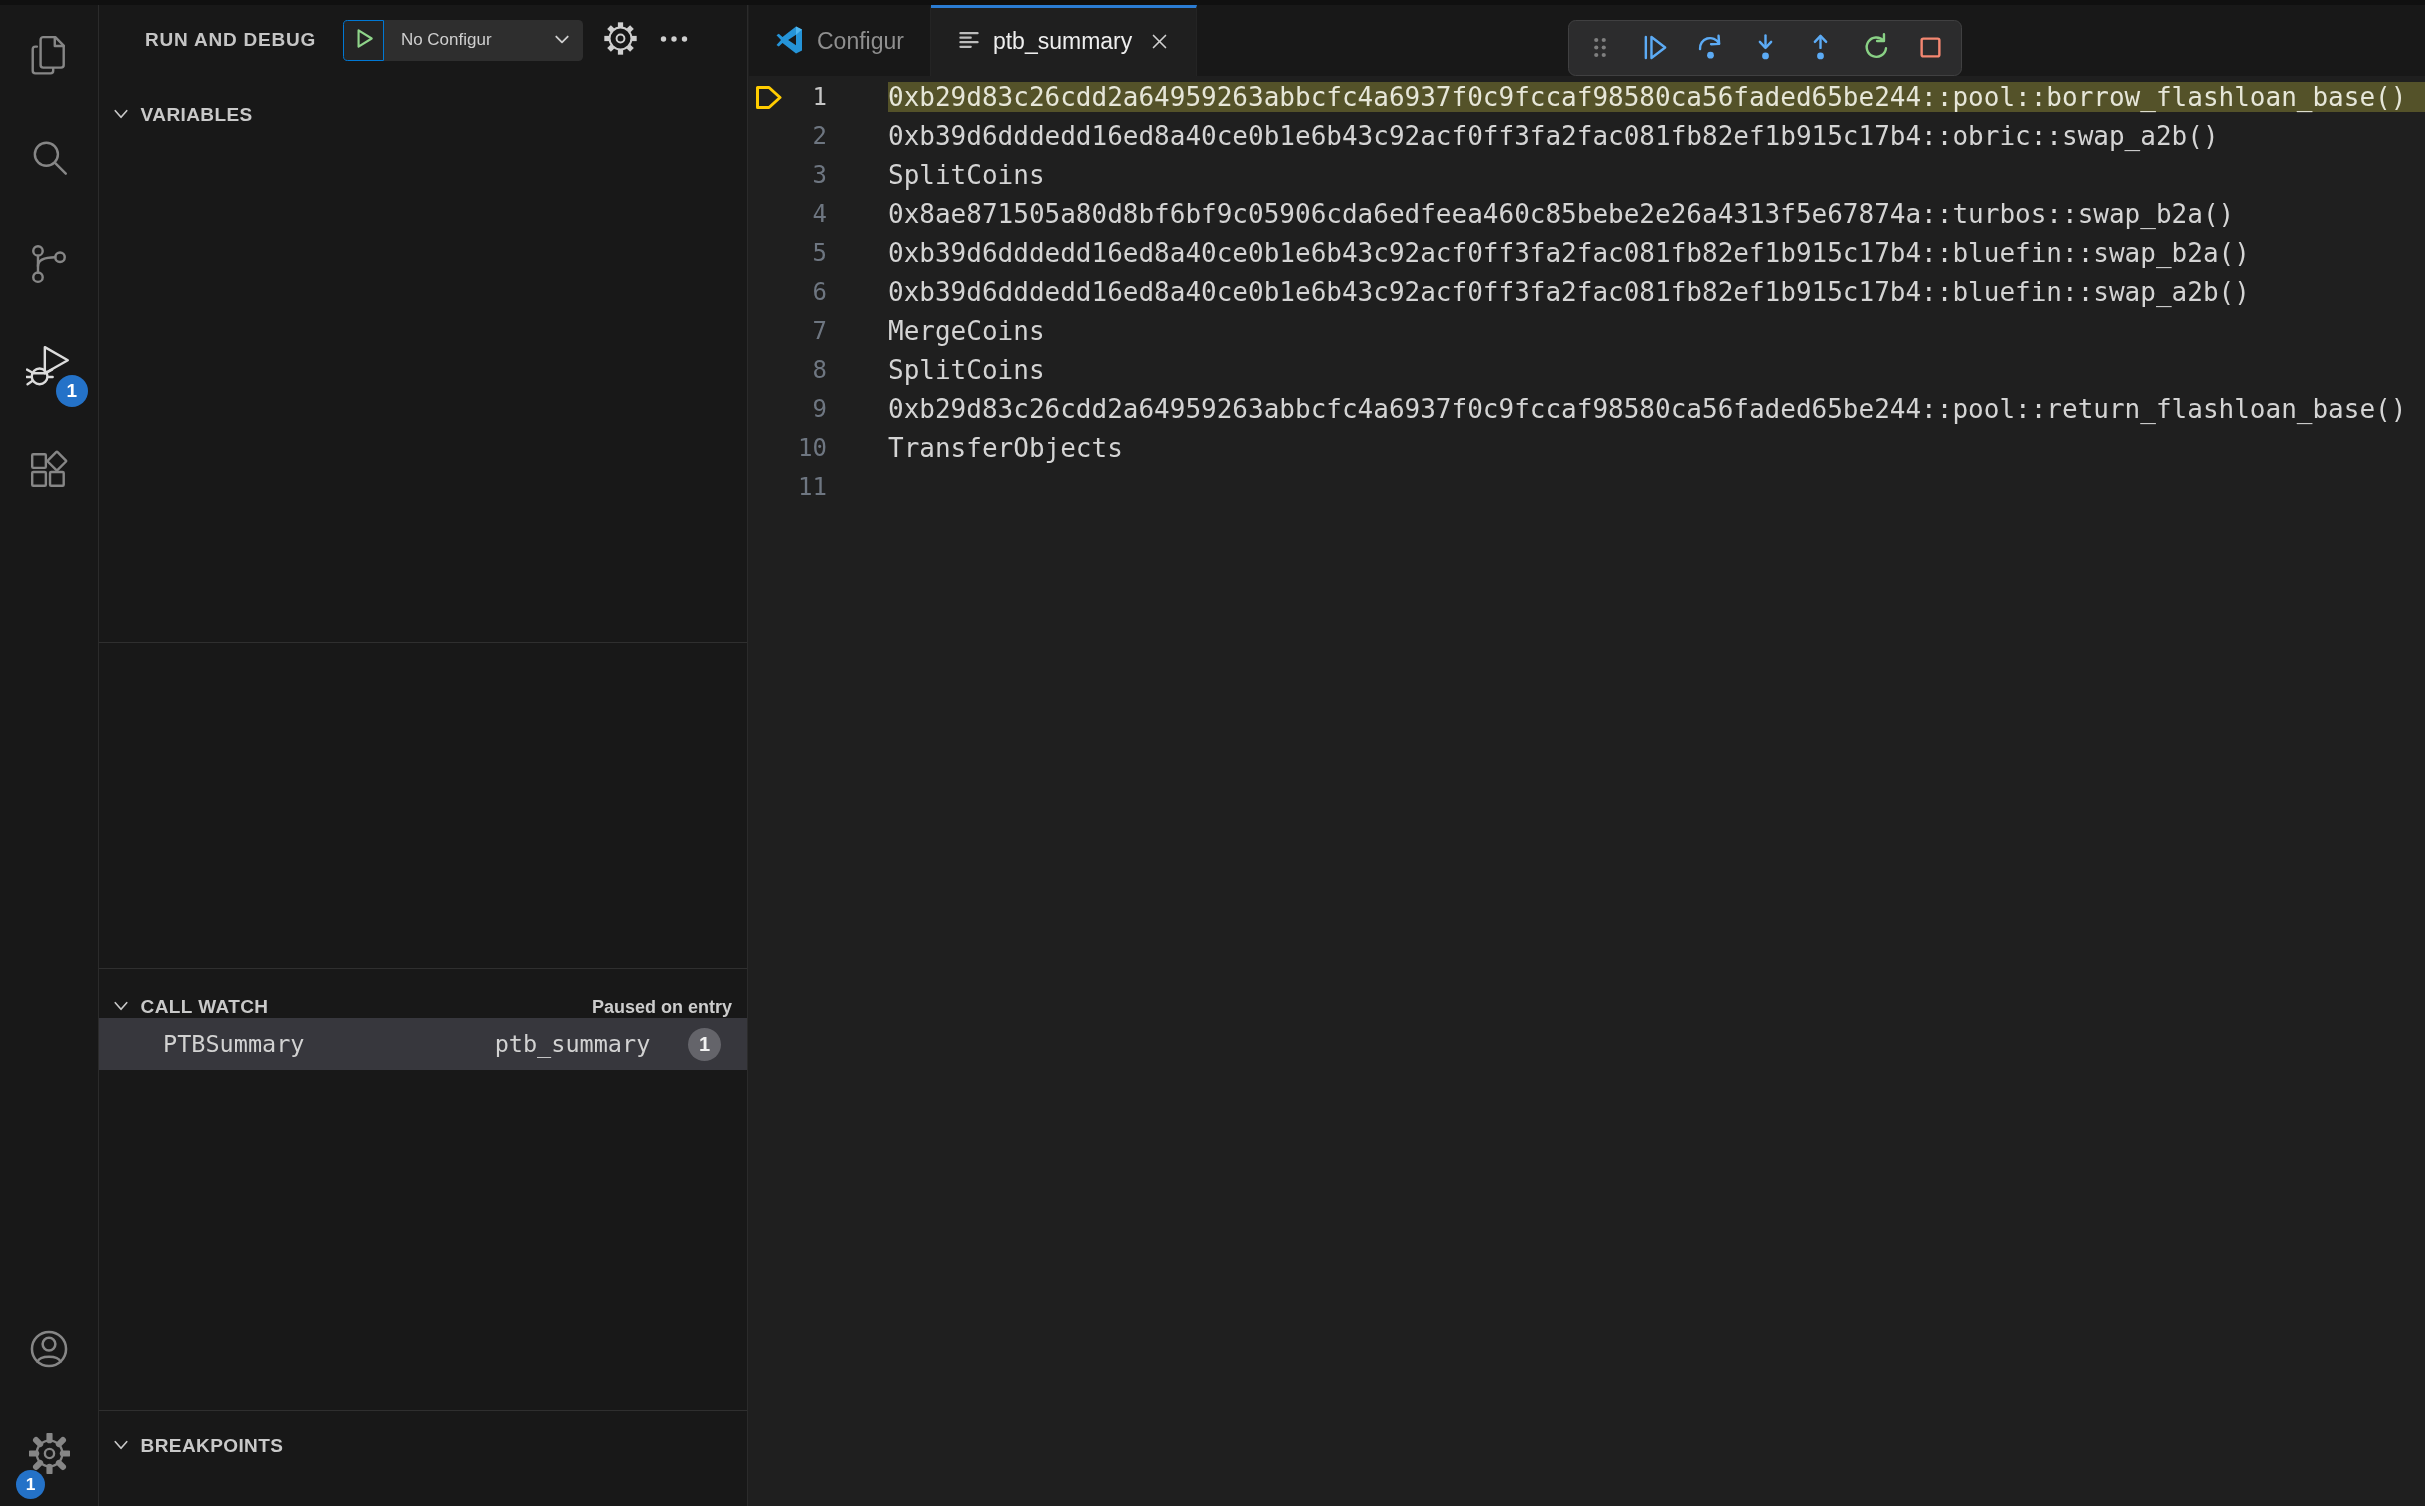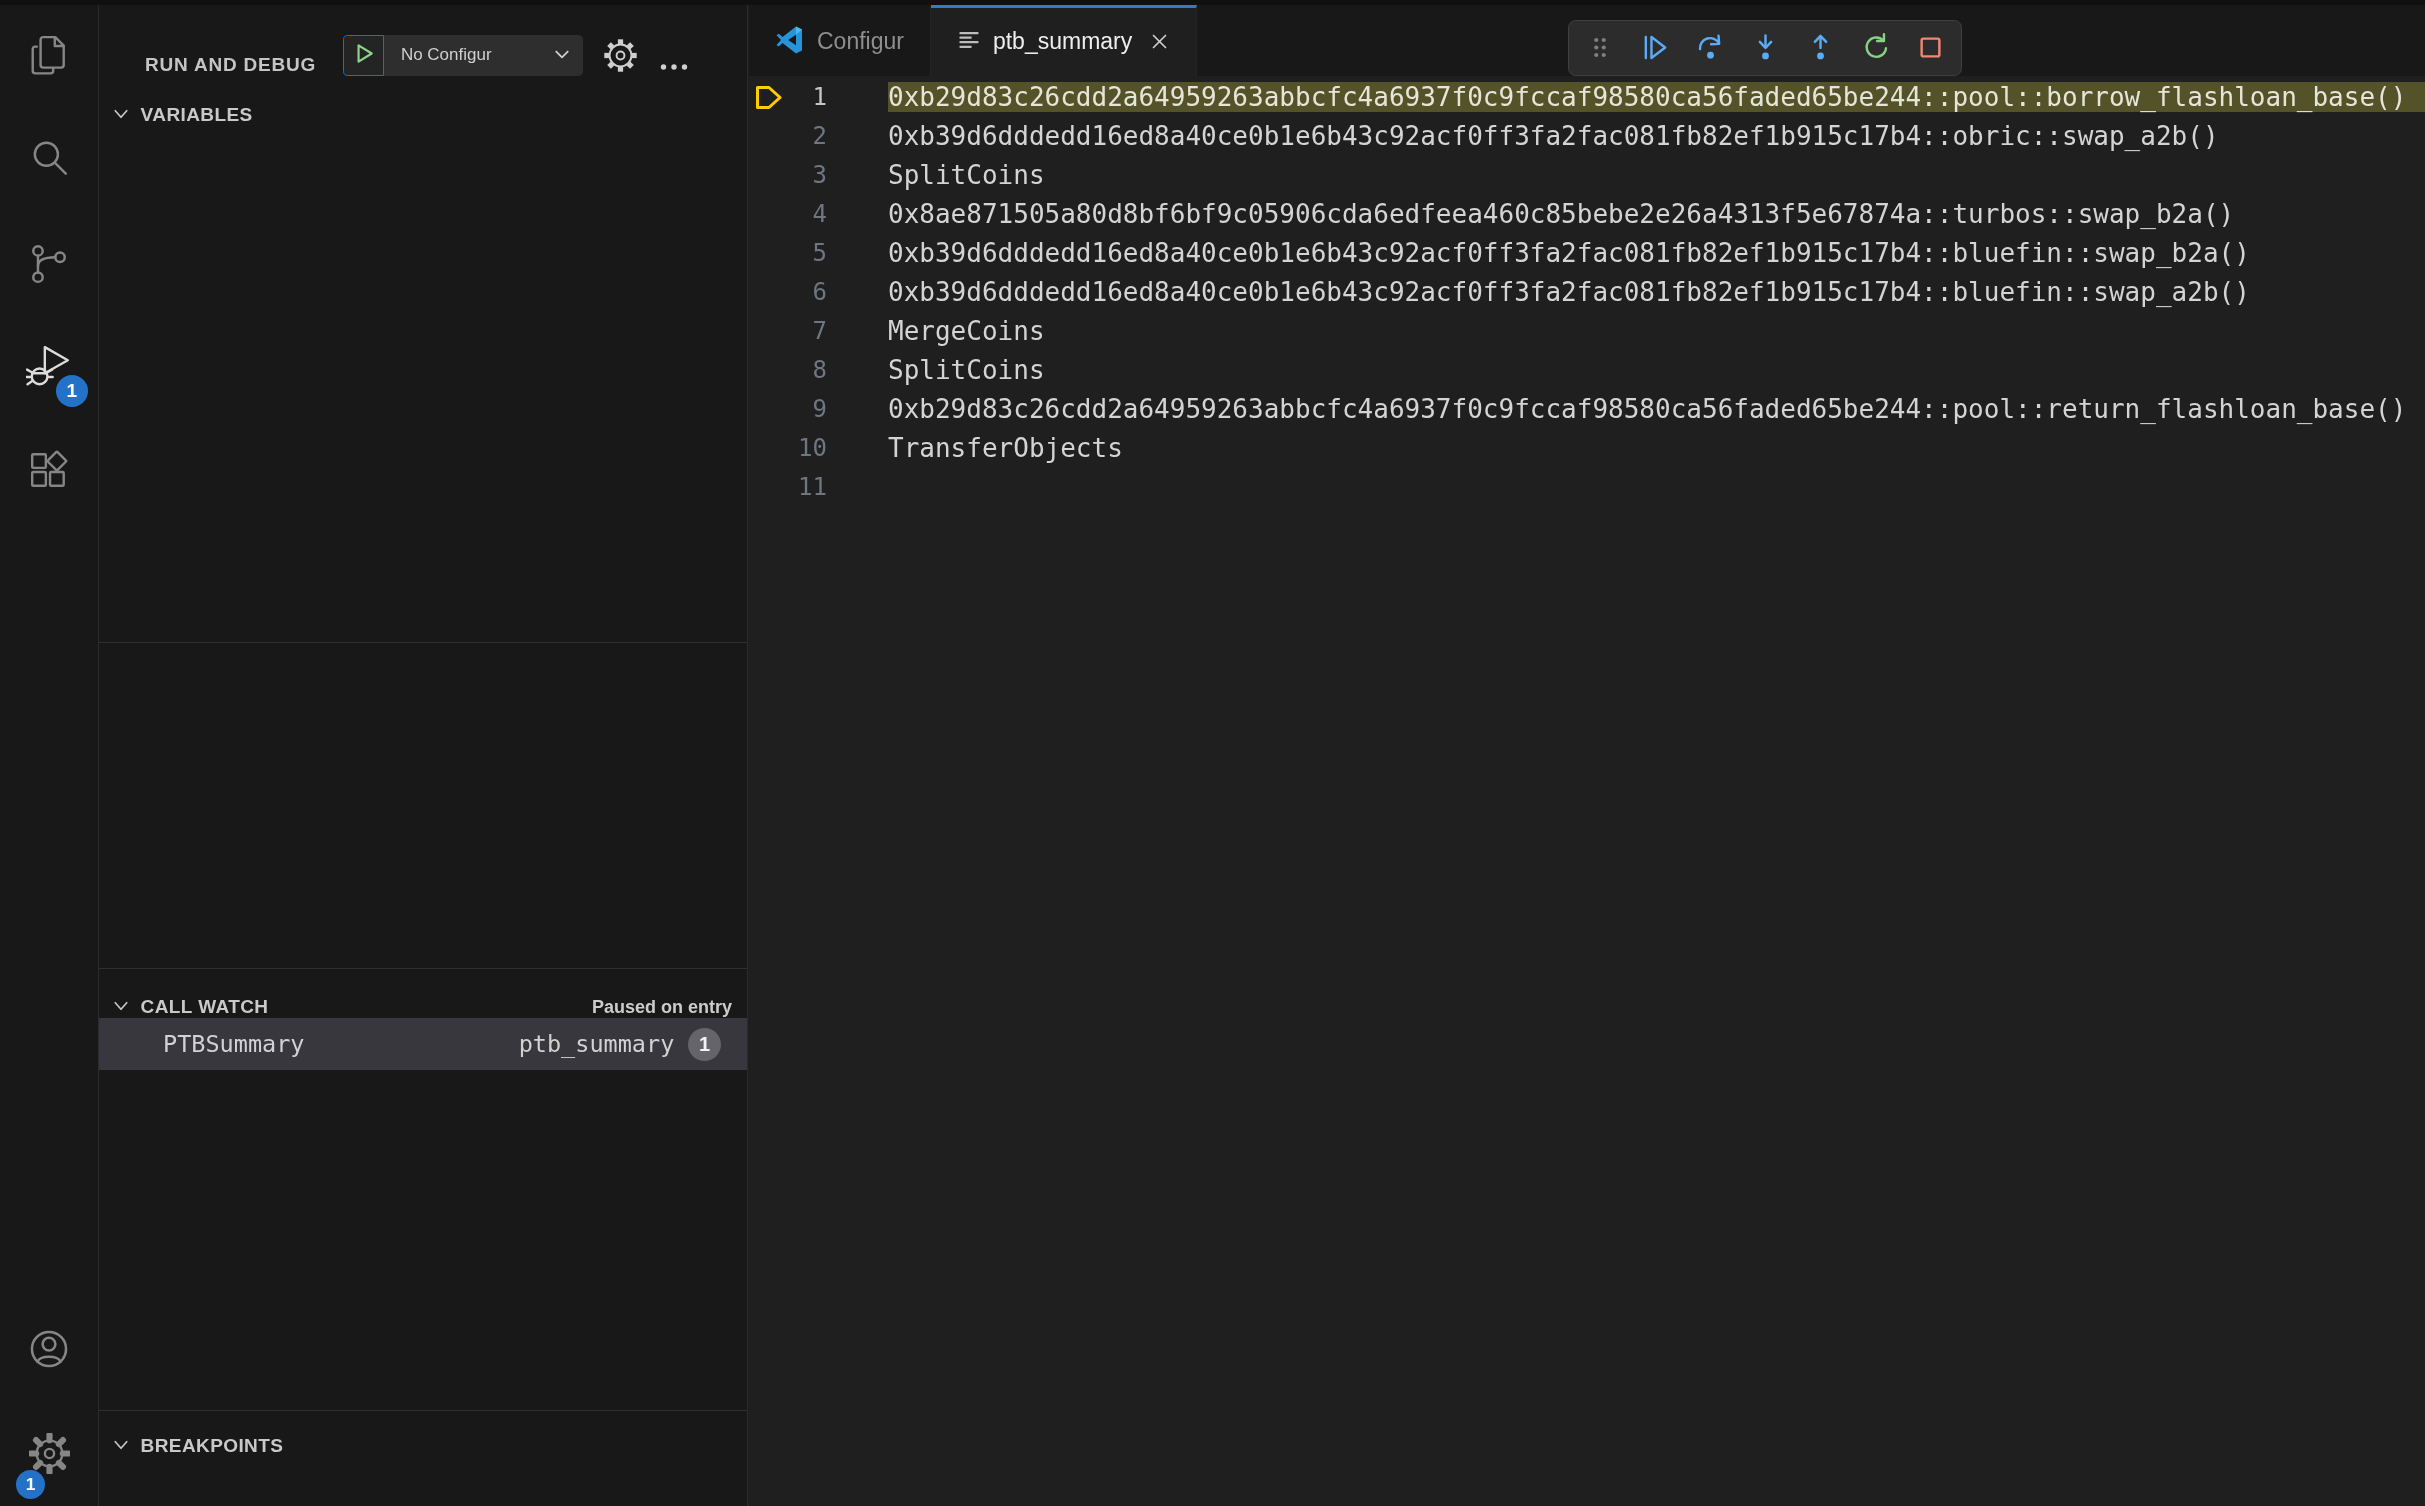--- a/index.html
+++ b/index.html
@@ -19,21 +19,21 @@
   .ab-spacer { flex:1; }
   .ab-badge { position:absolute; border-radius:50%; background:#2472c8; color:#ffffff;
               font-weight:bold; display:flex; align-items:center; justify-content:center; }
   .badge-debug { width:32px; height:32px; font-size:19px; right:10.6px; bottom:13.7px; }
   .badge-gear  { width:29px; height:29px; font-size:17.4px; left:16.7px; bottom:7.6px; }
 
   
   .sidebar { position:absolute; left:99px; top:4.6px; width:649px; height:1502px;
              background:#181818; border-right:0.8px solid #2b2b2b;
              display:flex; flex-direction:column; color:#cccccc; }
-  .sb-header { height:71px; display:flex; align-items:flex-end; padding:0 36px 0 46px; }
+  .sb-header { height:71px; display:flex; align-items:center; padding:0 36px 0 46px; }
   .sb-title { font-size:19px; font-weight:bold; letter-spacing:0.8px; color:#c5c5c5; white-space:nowrap; }
   .launch-combo { display:flex; margin-left:27px; height:41px; border-radius:4.6px; }
   .play-btn { width:41px; height:41px; border:1.9px solid #0078d4; border-radius:4.6px 0 0 4.6px;
               background:#242424; display:flex; align-items:center; justify-content:center; cursor:pointer; }
   .config-dd { width:199px; height:41px; background:#2e2e2e; border-radius:0 4.6px 4.6px 0;
                display:flex; align-items:center; padding:0 12px 0 16.7px; cursor:pointer; }
   .config-dd .dd-label { font-size:17px; color:#cfcfcf; flex:1; white-space:nowrap; overflow:hidden; }
   .hdr-icon { margin-left:20px; display:flex; align-items:center; justify-content:center; cursor:pointer; }
 
   .section-hdr { display:flex; align-items:flex-end; gap:10.6px; padding-left:13px; cursor:pointer; }
@@ -41,21 +41,21 @@
   .row-variables { height:50px; }
   .row-watch { height:50px; }
   .row-callstack { height:49px; padding-right:15px; }
   .row-breakpoints { height:46px; }
   .cs-status { margin-left:auto; font-size:18px; font-weight:bold; color:#cccccc; }
   .divider { height:0.8px; background:#2f2f2f; }
   .sp1 { height:516px; } .sp2 { height:326px; } .sp3 { height:340px; }
 
   .frame-row { height:52px; background:#37373d; display:flex; align-items:center;
                padding:0 26px 0 64px; cursor:pointer;
-               font-family:"DejaVu Sans Mono", monospace; font-size:23.5px; color:#d2d2d2; }
+               font-family:"DejaVu Sans Mono", monospace; font-size:23.5px; color:#d2d2d2;gap:24px; }
   .frame-file { margin-left:auto; }
   .frame-badge { margin-left:13.7px; width:33px; height:33px; border-radius:50%; background:#64646a;
                  color:#f2f2f2; font-family:"Liberation Sans", sans-serif; font-size:20px; font-weight:bold;
                  display:flex; align-items:center; justify-content:center; }
 
   
   .editor-area { position:absolute; left:749px; top:4.6px; width:1677px; height:1502px; background:#1f1f1f; }
   .tab-bar { height:71px; background:#181818; display:flex; }
   .tab { display:flex; align-items:center; padding:0 26px; gap:12px; cursor:pointer;
          border-right:0.8px solid #242424; border-top:3.8px solid transparent; }

